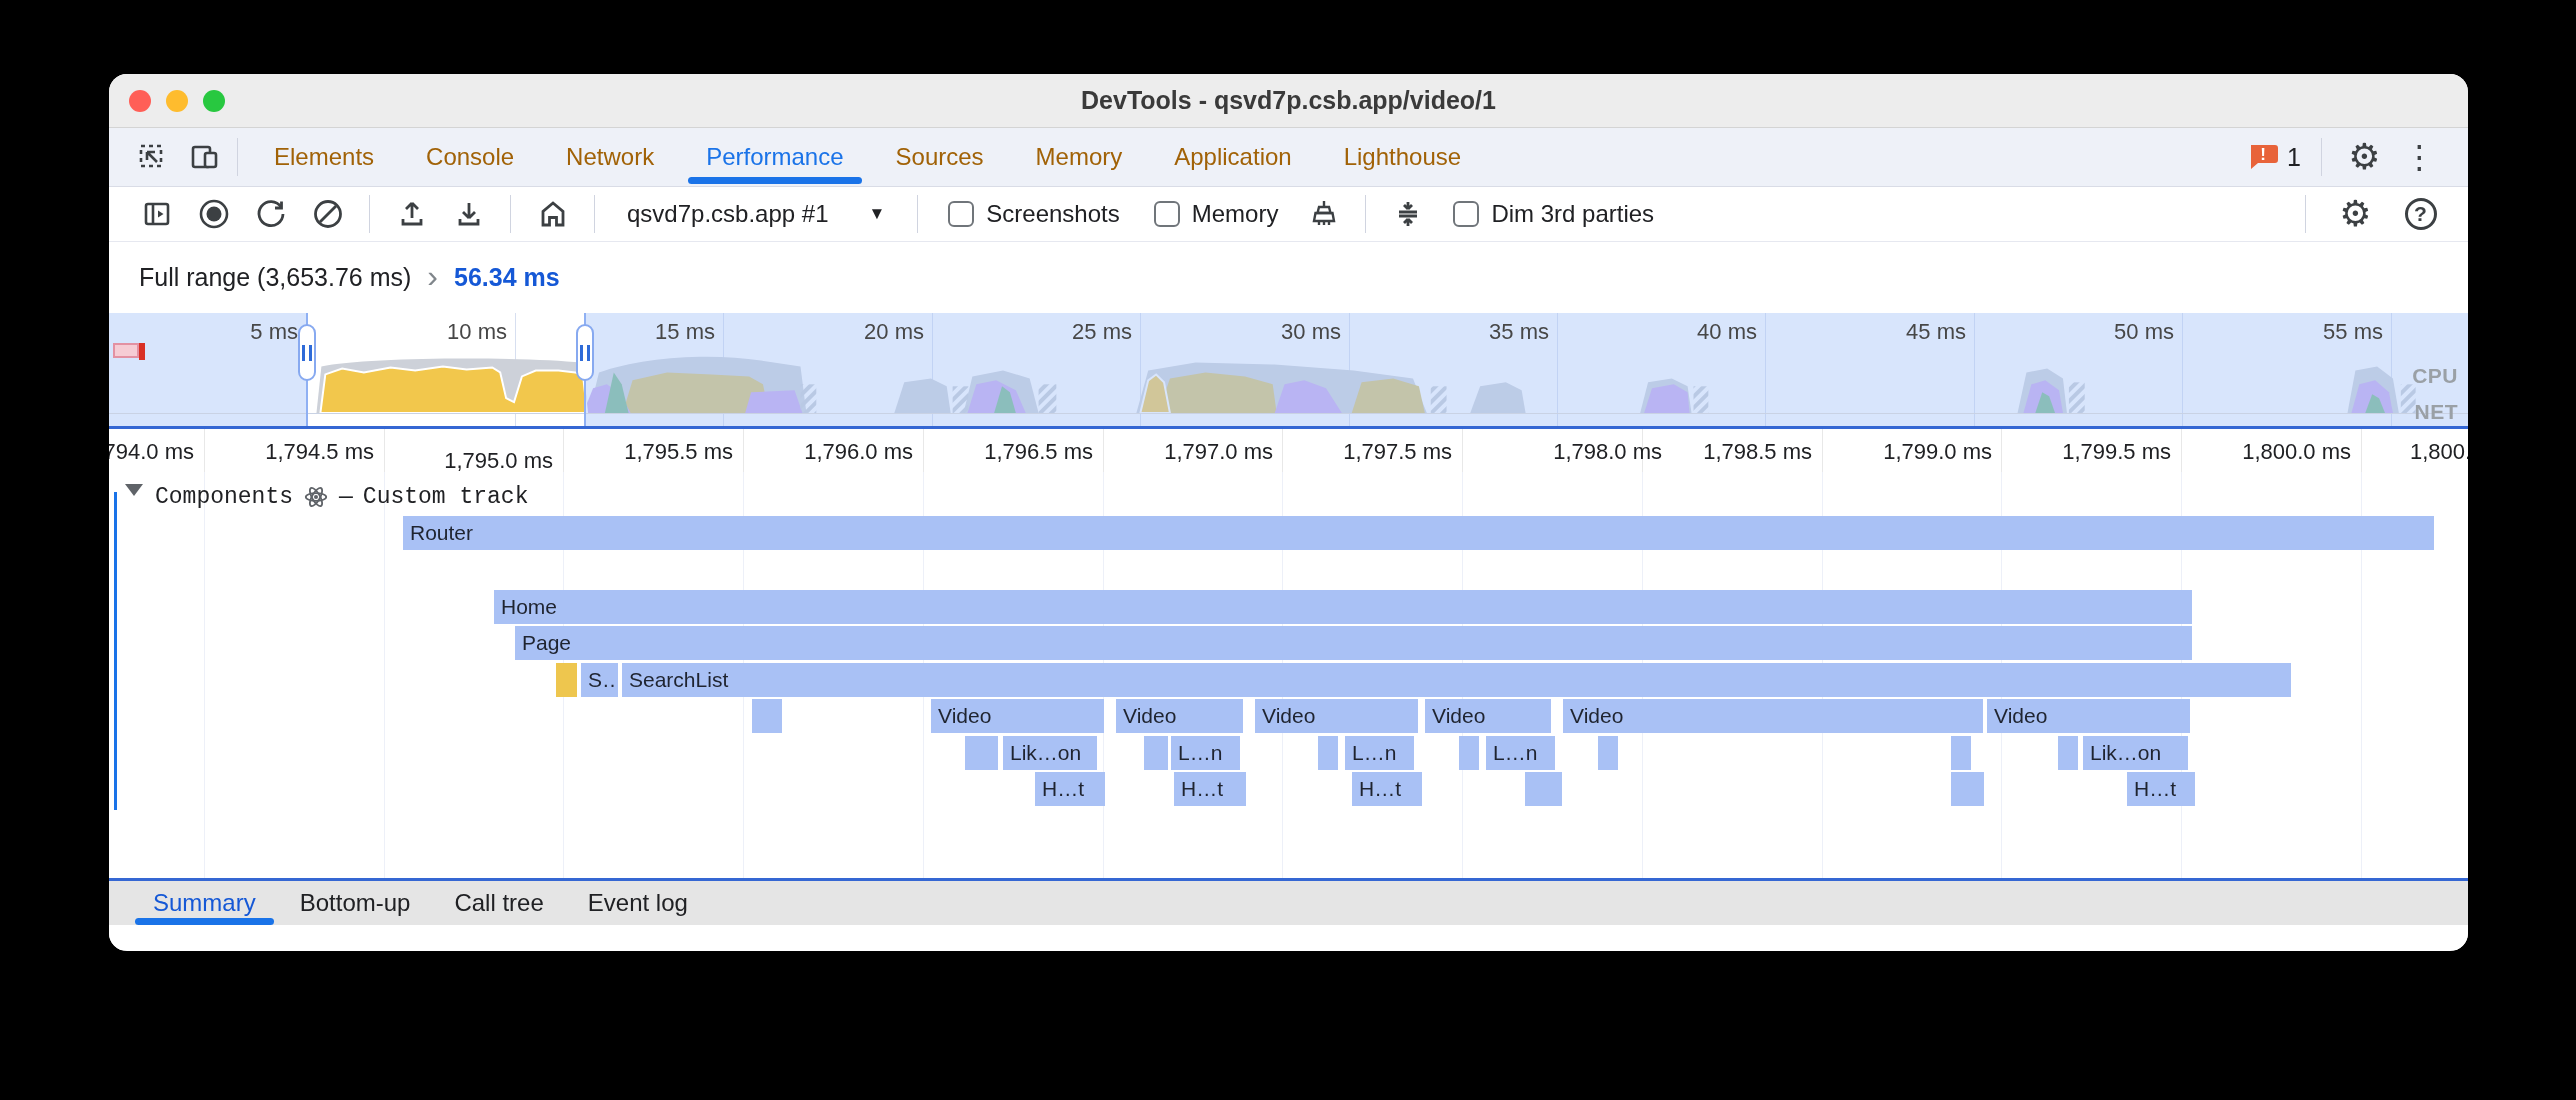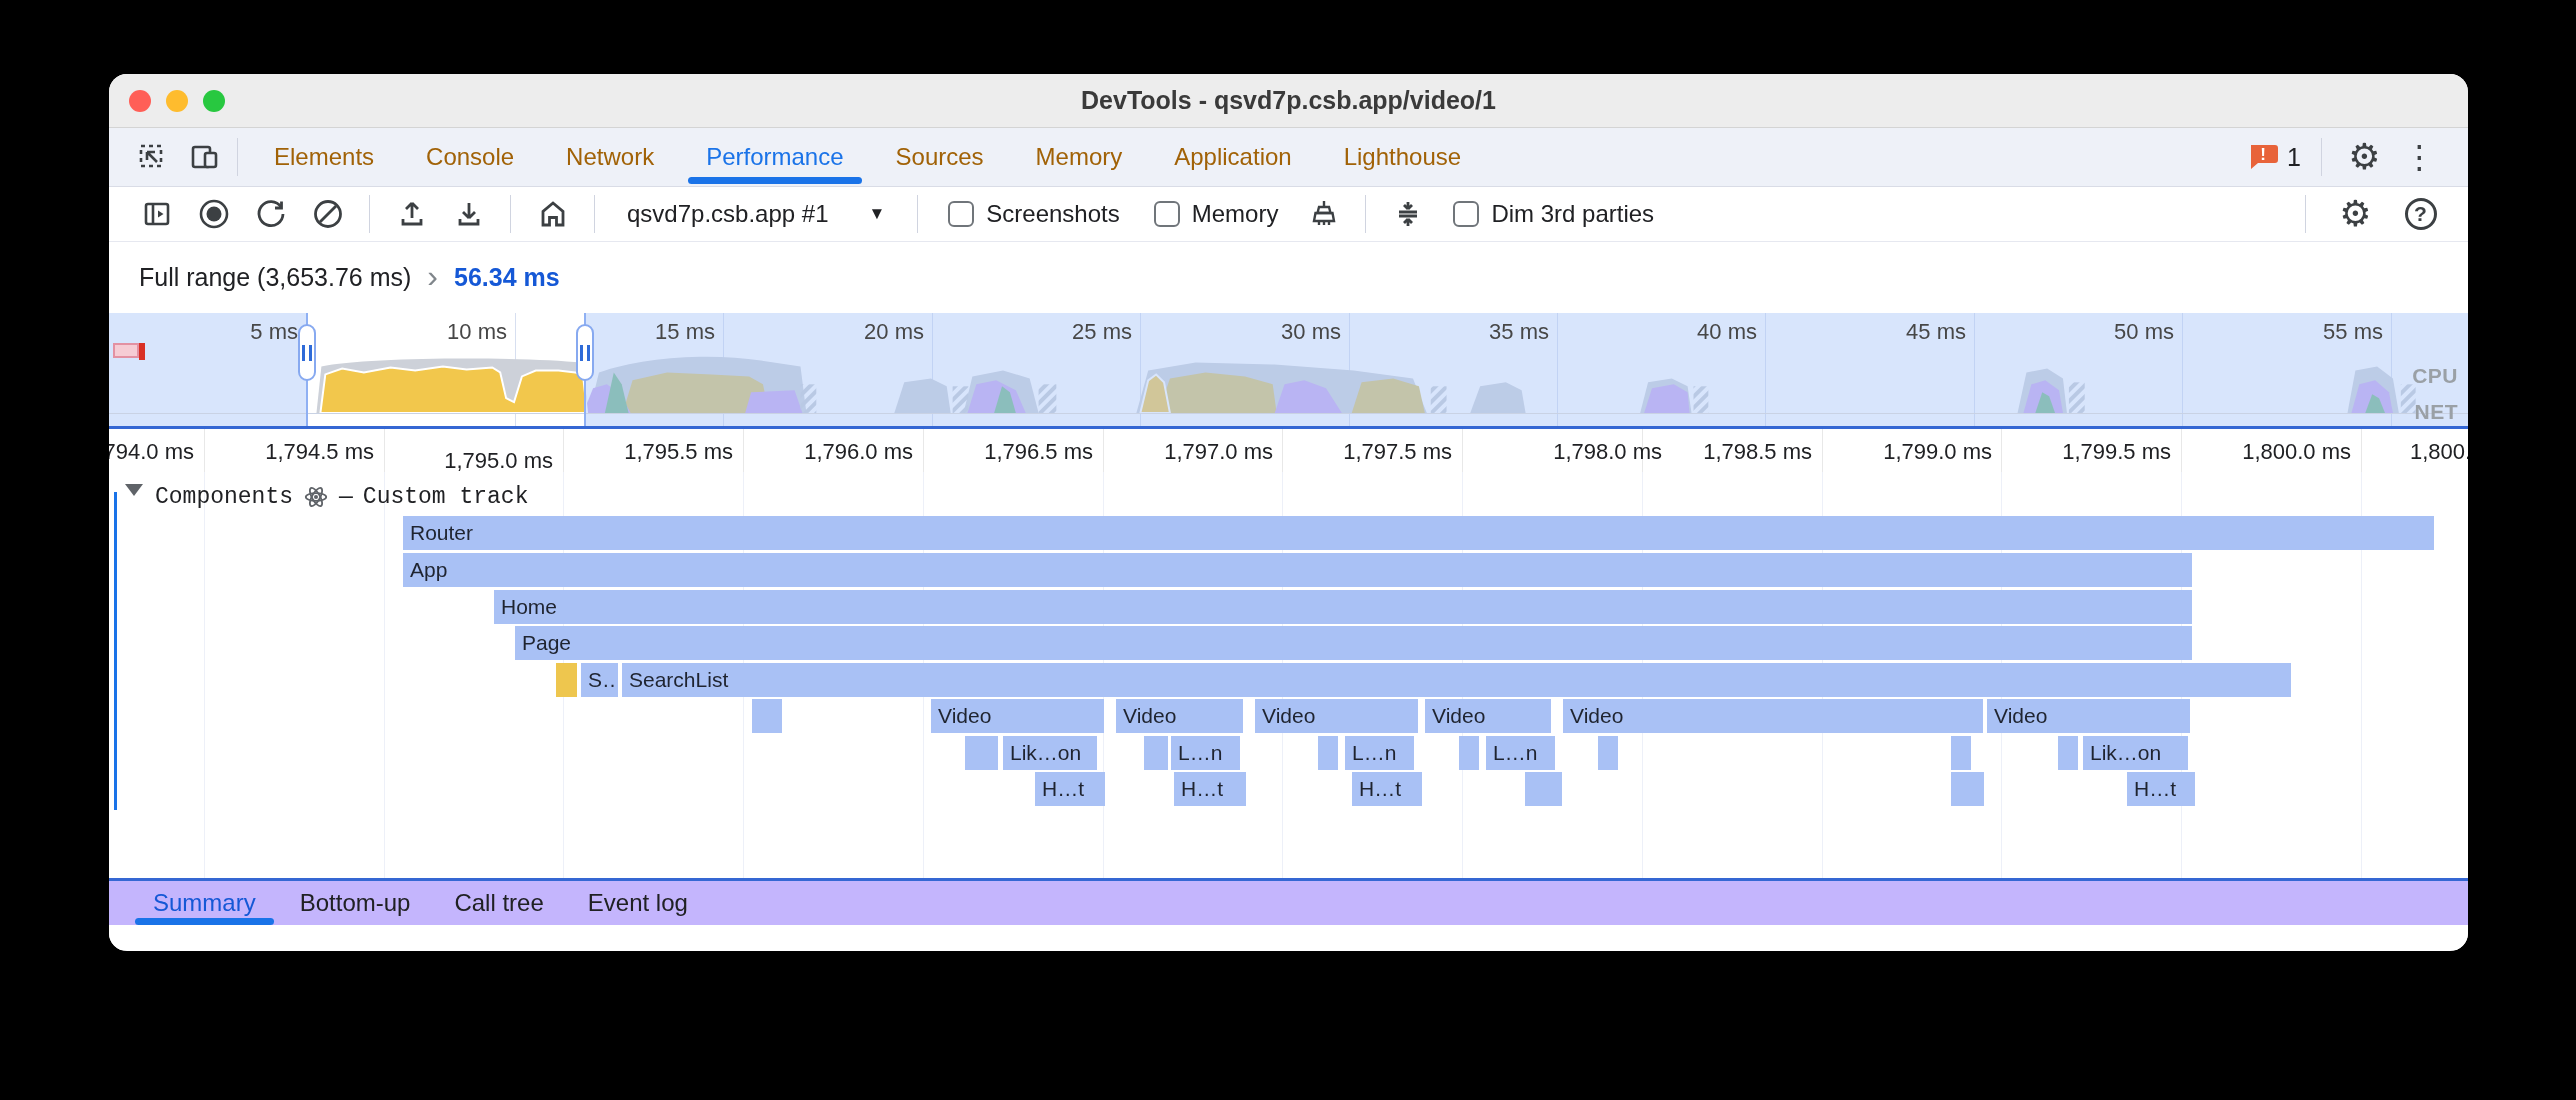--- a/index.html
+++ b/index.html
@@ -88,21 +88,21 @@
   .tri{width:0;height:0;border-left:9px solid transparent;border-right:9px solid transparent;
     border-top:12px solid #5f6368;margin-right:2px;}
   .focus-line{position:absolute;left:5px;top:20px;width:3px;height:318px;background:var(--accent);z-index:3;}
   .flame-row{position:absolute;left:0;width:100%;height:34px;z-index:2;}
   .bar{position:absolute;top:0;height:34px;background:var(--bar-blue);font-size:21px;color:#1f2430;
     line-height:34px;padding:0 7px;overflow:hidden;white-space:nowrap;}
   .bar.yellow{background:var(--bar-yellow);}
 
   
   .blue-split{height:3px;background:var(--focus-line);}
-  .bottom-tabs{height:44px;background:#c4b5fd;display:flex;align-items:stretch;padding:0 22px;}
+  .bottom-tabs{height:44px;background:#e5e5e5;display:flex;align-items:stretch;padding:0 22px;}
   .btab{position:relative;display:flex;align-items:center;padding:0 22px;font-size:24px;color:#202124;}
   .btab.active{color:#1558d6;}
   .btab.active::after{content:"";position:absolute;left:4px;right:4px;bottom:0;height:7px;border-radius:4px;background:var(--accent);}
   .bottom-strip{height:25px;background:#fff;}
 
   svg.ic{display:block;}
   svg.ic *{vector-effect:non-scaling-stroke;}
 </style>
 </head>
 <body>
@@ -409,23 +409,20 @@
       <div class="fl-grid" style="left: 1173px;"></div>
       <div class="fl-grid" style="left: 1353px;"></div>
       <div class="fl-grid" style="left: 1533px;"></div>
       <div class="fl-grid" style="left: 1713px;"></div>
       <div class="fl-grid" style="left: 1892px;"></div>
       <div class="fl-grid" style="left: 2072px;"></div>
       <div class="fl-grid" style="left: 2252px;"></div>
       <div class="flame-row" style="top: 44px;">
         <div class="bar" style="left: 294px; width: 2031px;">Router</div>
       </div>
-      <div class="flame-row" style="top: 81px;">
-        <div class="bar" style="left: 294px; width: 1789px;">App</div>
-      </div>
       <div class="flame-row" style="top: 154px;">
         <div class="bar" style="left: 406px; width: 1677px;">Page</div>
       </div>
       <div class="flame-row" style="top: 118px;">
         <div class="bar" style="left: 385px; width: 1698px;">Home</div>
       </div>
       <div class="flame-row" style="top: 191px;">
         <div class="bar yellow" style="left: 447px; width: 21px;"></div>
         <div class="bar" style="left: 472px; width: 37px;">S…t</div>
         <div class="bar" style="left: 513px; width: 1669px;">SearchList</div>

